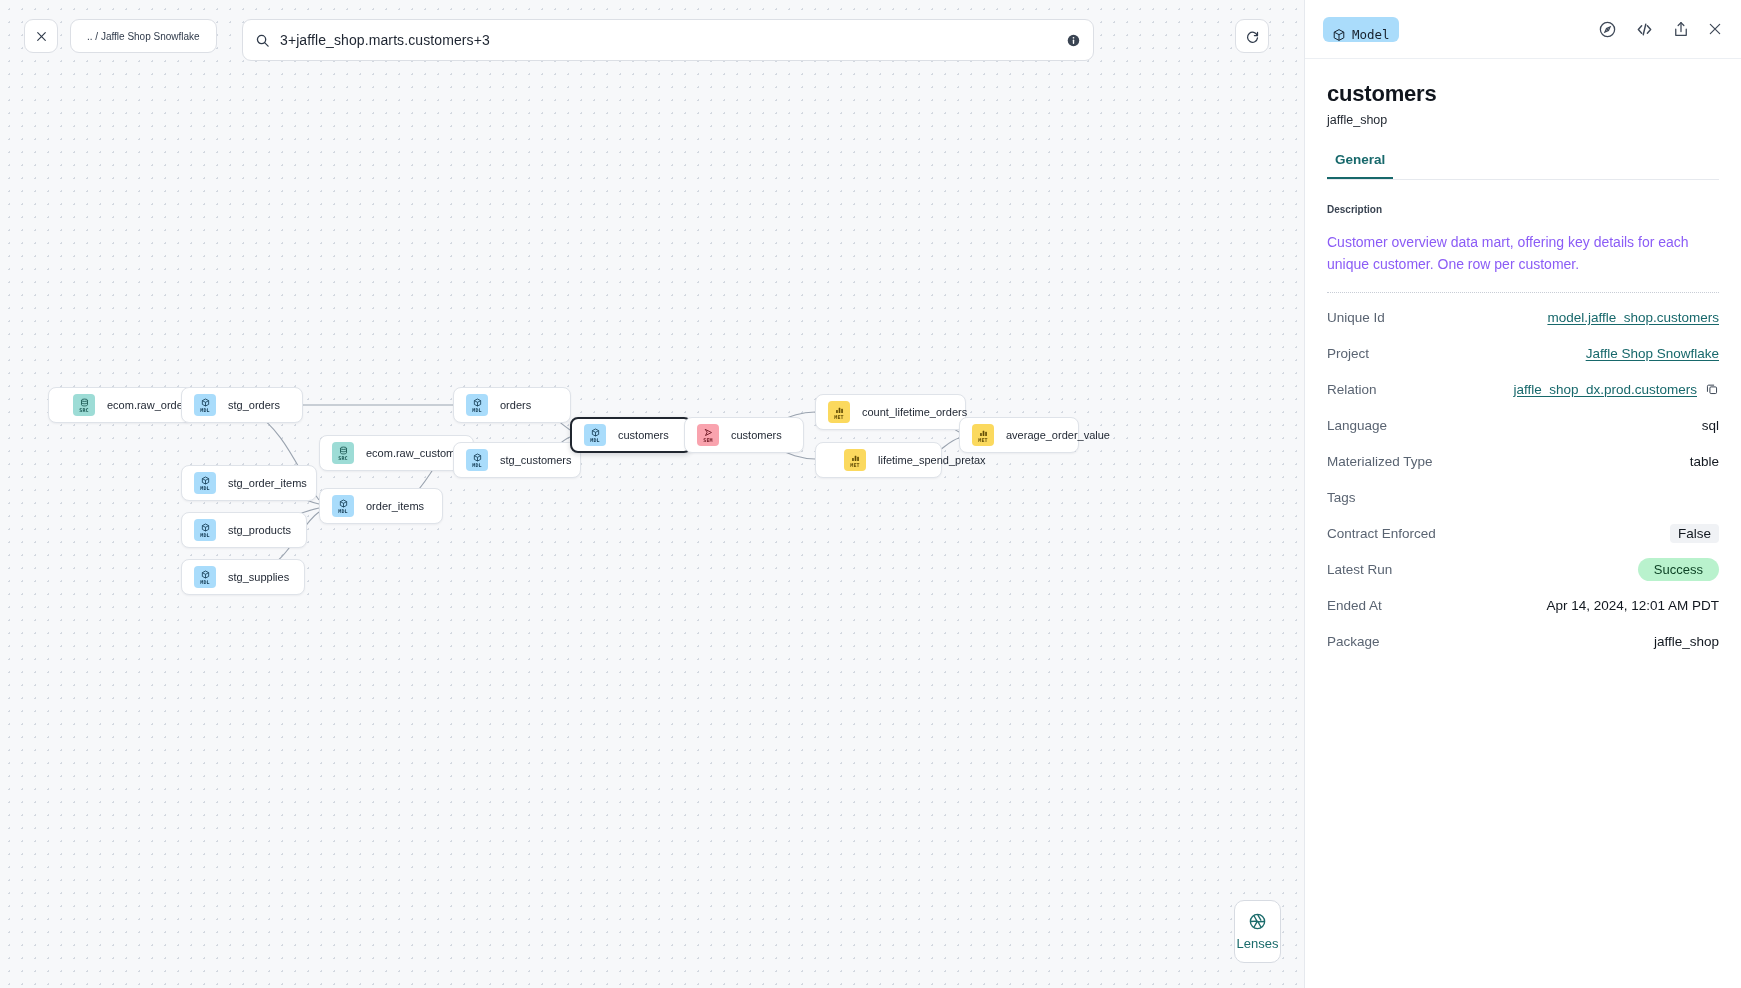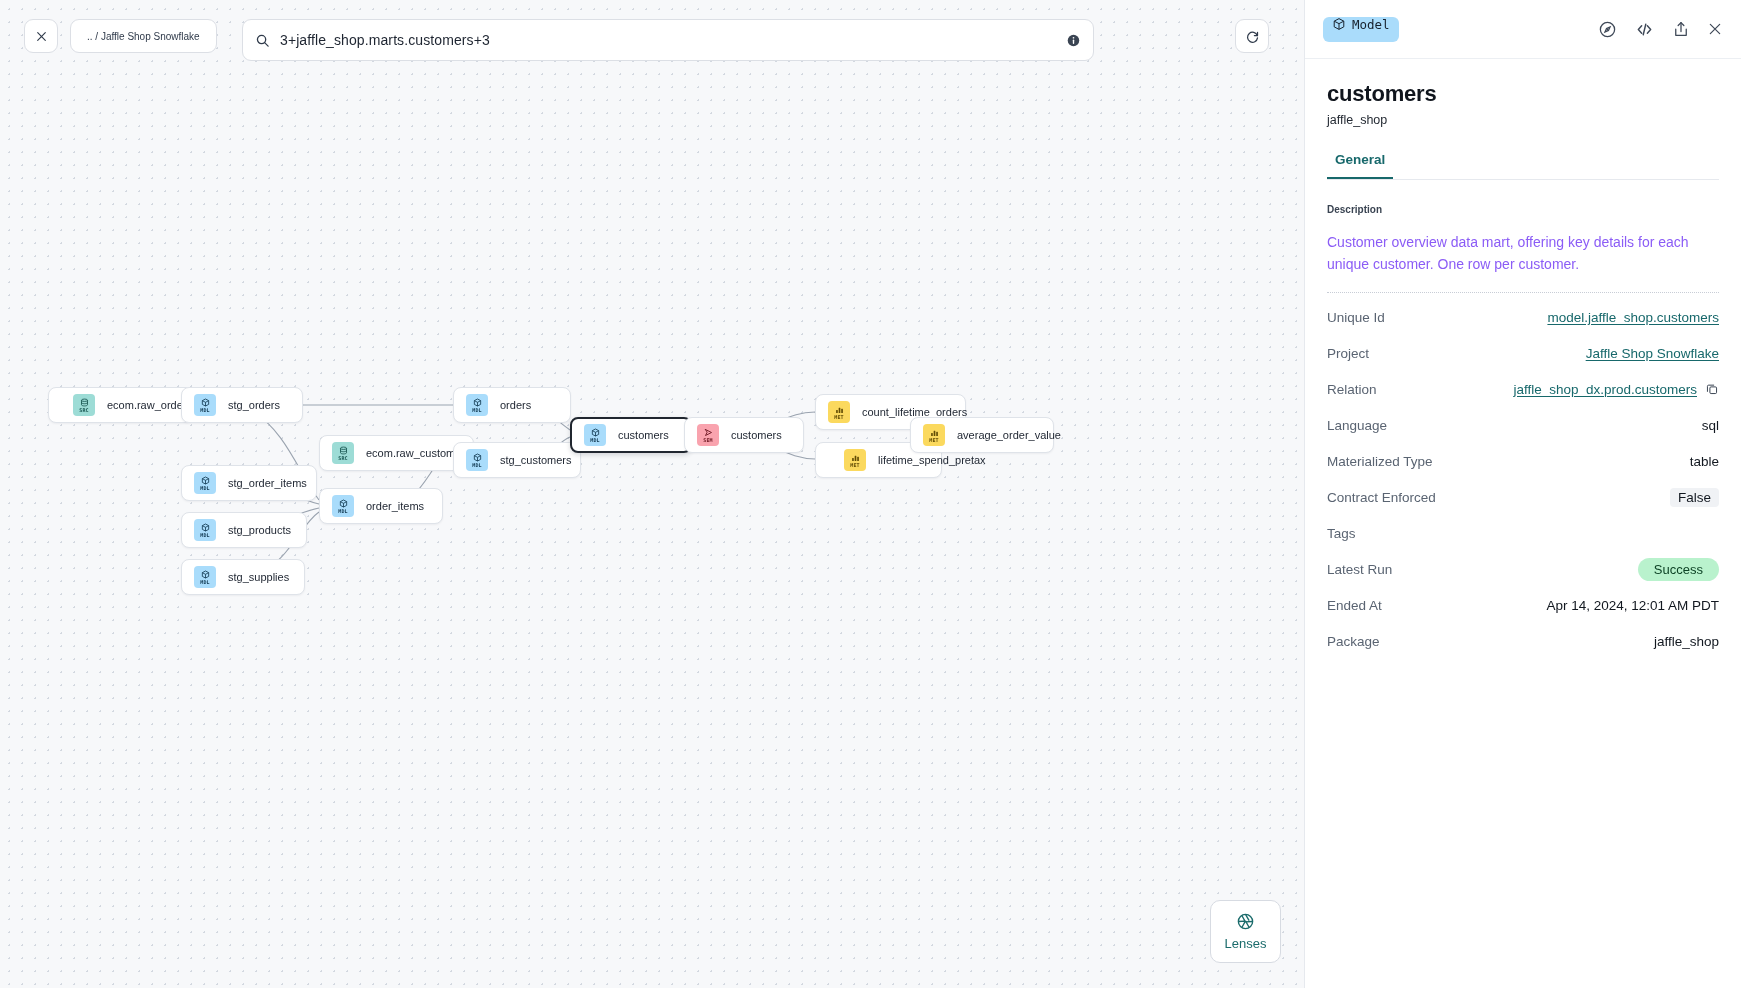--- a/index.html
+++ b/index.html
@@ -74,41 +74,41 @@
   }
   .badge.src { background: #9ddcd6; color: #12504b; }
   .badge.mdl { background: #a9dcfb; color: #123a52; }
   .badge.sem { background: #f9a3ae; color: #6d1622; }
   .badge.met { background: #fbd95e; color: #614c05; }
   .node .nlabel { font-size: 11px; color: #1d2430; margin-left: 12px; white-space: nowrap; }
 
   
   #lenses-btn {
     position: absolute; right: 23px; bottom: 25px;
-    width: 71px; height: 63px;
+    width: 47px; height: 63px;
     background: #ffffff; border: 1px solid #d7dbe2; border-radius: 10px;
     display: flex; flex-direction: column; align-items: center; justify-content: center;
     gap: 5px;
   }
   #lenses-btn .lt { font-size: 13px; color: #1a6b6b; }
 
   
   #panel {
     width: 437px; height: 988px; flex: none;
     background: #fff; border-left: 1px solid #e6e9ee;
     display: flex; flex-direction: column;
   }
   #panel-head {
     height: 59px; flex: none; display: flex; align-items: center;
     padding: 0 18px 0 18px; border-bottom: 1px solid #eceff3;
   }
   #type-chip {
     background: #aadcfb; color: #16212e;
     border-radius: 6px; height: 25px; padding: 0 9px;
-    display: flex; align-items: flex-start; gap: 6px;
+    display: flex; align-items: flex-end; gap: 6px;
     font-family: "DejaVu Sans Mono", monospace; font-size: 12.5px;
   }
   #head-icons { margin-left: auto; display: flex; align-items: center; gap: 17px; color: #3e4857; }
   #panel-title-wrap { padding: 22px 22px 0 22px; }
   #panel-title { font-size: 22px; font-weight: 700; color: #10151d; letter-spacing: -.2px; }
   #panel-sub { font-size: 12.5px; color: #242a33; margin-top: 6px; }
   #tabs { margin: 25px 22px 0 22px; border-bottom: 1px solid #e6e9ee; display: flex; }
   .tab { font-size: 13.5px; color: #17686b; font-weight: 600; padding: 0 8px 10px 8px; border-bottom: 2.5px solid #17686b; }
   #panel-body { padding: 24px 22px 0 22px; overflow-y: auto; flex: 1; }
   #desc-label { font-size: 10px; font-weight: 700; color: #3a4452; }
@@ -342,21 +342,21 @@
               <svg width="9" height="9" viewBox="0 0 24 24" fill="currentColor">
                 <rect x="3" y="13" width="4.4" height="8.4" rx="1"></rect>
                 <rect x="9.8" y="7" width="4.4" height="14.4" rx="1"></rect>
                 <rect x="16.6" y="10" width="4.4" height="11.4" rx="1"></rect>
               </svg>
             </span>
             <span class="bl">MET</span>
           </span>
           <span class="nlabel">lifetime_spend_pretax</span>
         </div>
-        <div class="node" style="left: 910px; top: 417px; width: 144px;">
+        <div class="node" style="left: 959px; top: 417px; width: 120px;">
           <span class="badge met">
             <span class="bg">
               <svg width="9" height="9" viewBox="0 0 24 24" fill="currentColor">
                 <rect x="3" y="13" width="4.4" height="8.4" rx="1"></rect>
                 <rect x="9.8" y="7" width="4.4" height="14.4" rx="1"></rect>
                 <rect x="16.6" y="10" width="4.4" height="11.4" rx="1"></rect>
               </svg>
             </span>
             <span class="bl">MET</span>
           </span>
@@ -459,29 +459,29 @@
               <span>sql</span>
             </div>
           </div>
           <div class="row">
             <div class="k">Materialized Type</div>
             <div class="v">
               <span>table</span>
             </div>
           </div>
           <div class="row">
+            <div class="k">Tags</div>
+            <div class="v">
+              <span></span>
+            </div>
+          </div>
+          <div class="row">
             <div class="k">Contract Enforced</div>
             <div class="v">
               <span class="pill-grey">False</span>
-            </div>
-          </div>
-          <div class="row">
-            <div class="k">Tags</div>
-            <div class="v">
-              <span></span>
             </div>
           </div>
           <div class="row">
             <div class="k">Latest Run</div>
             <div class="v">
               <span class="pill-green">Success</span>
             </div>
           </div>
           <div class="row">
             <div class="k">Ended At</div>

